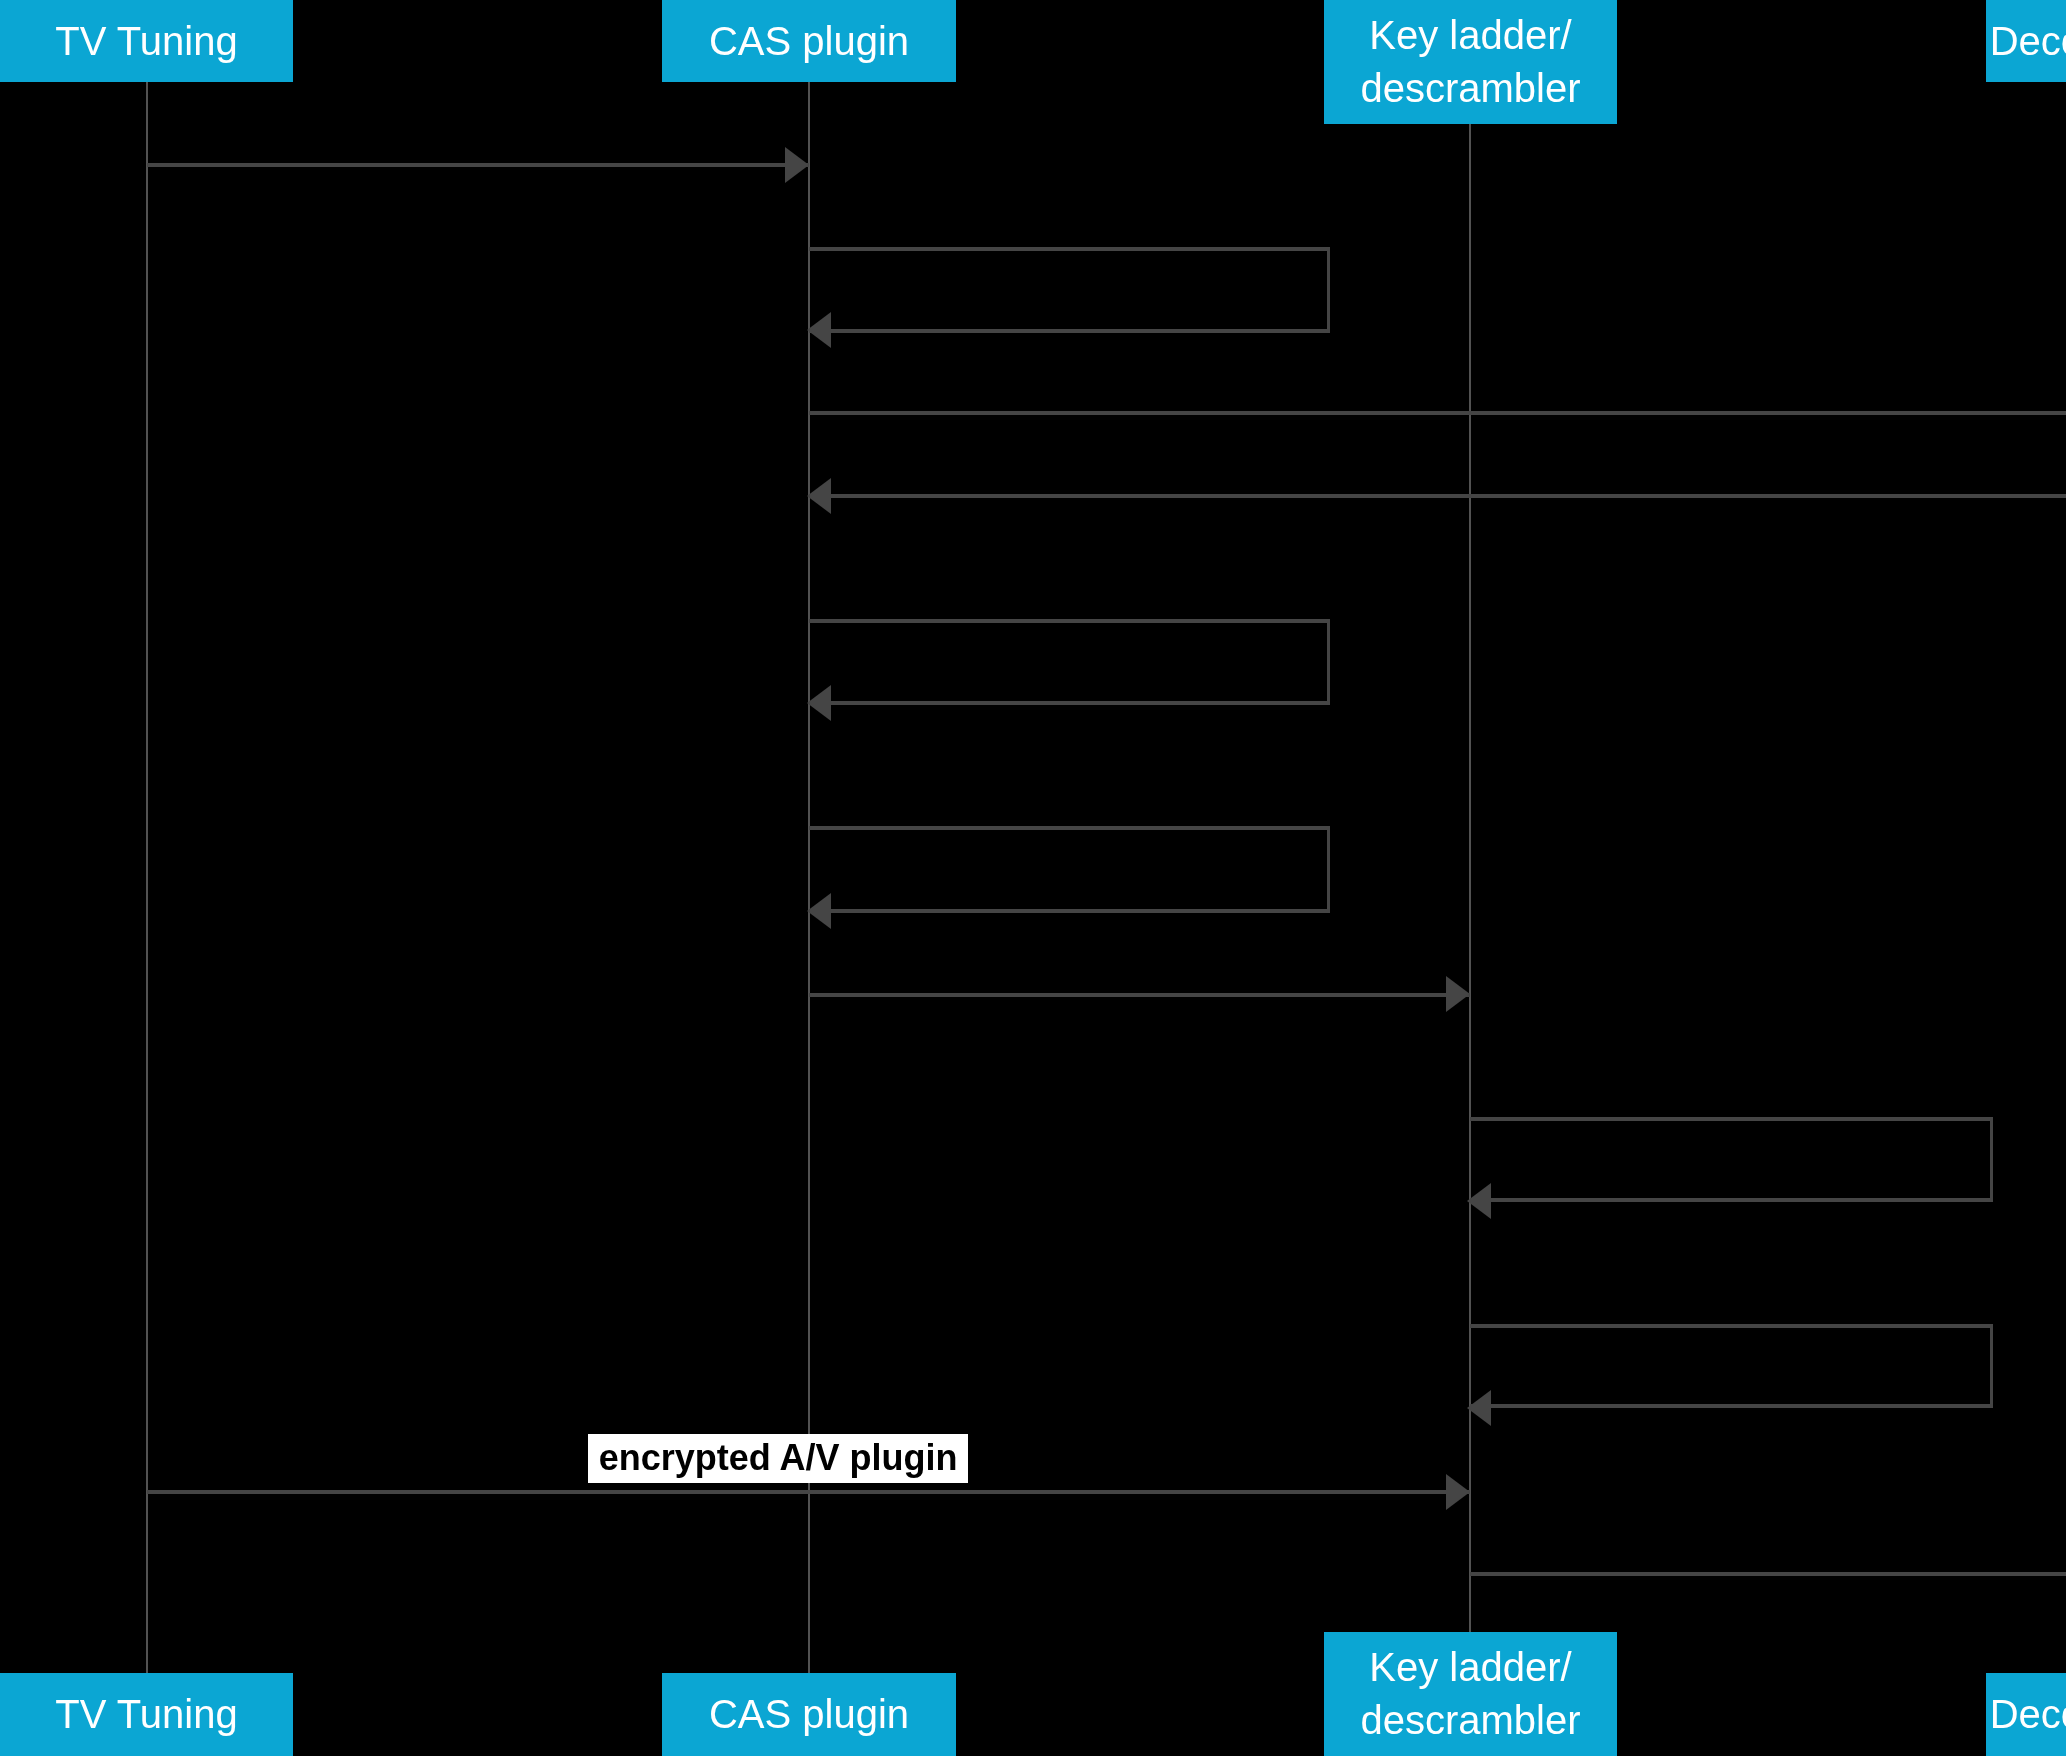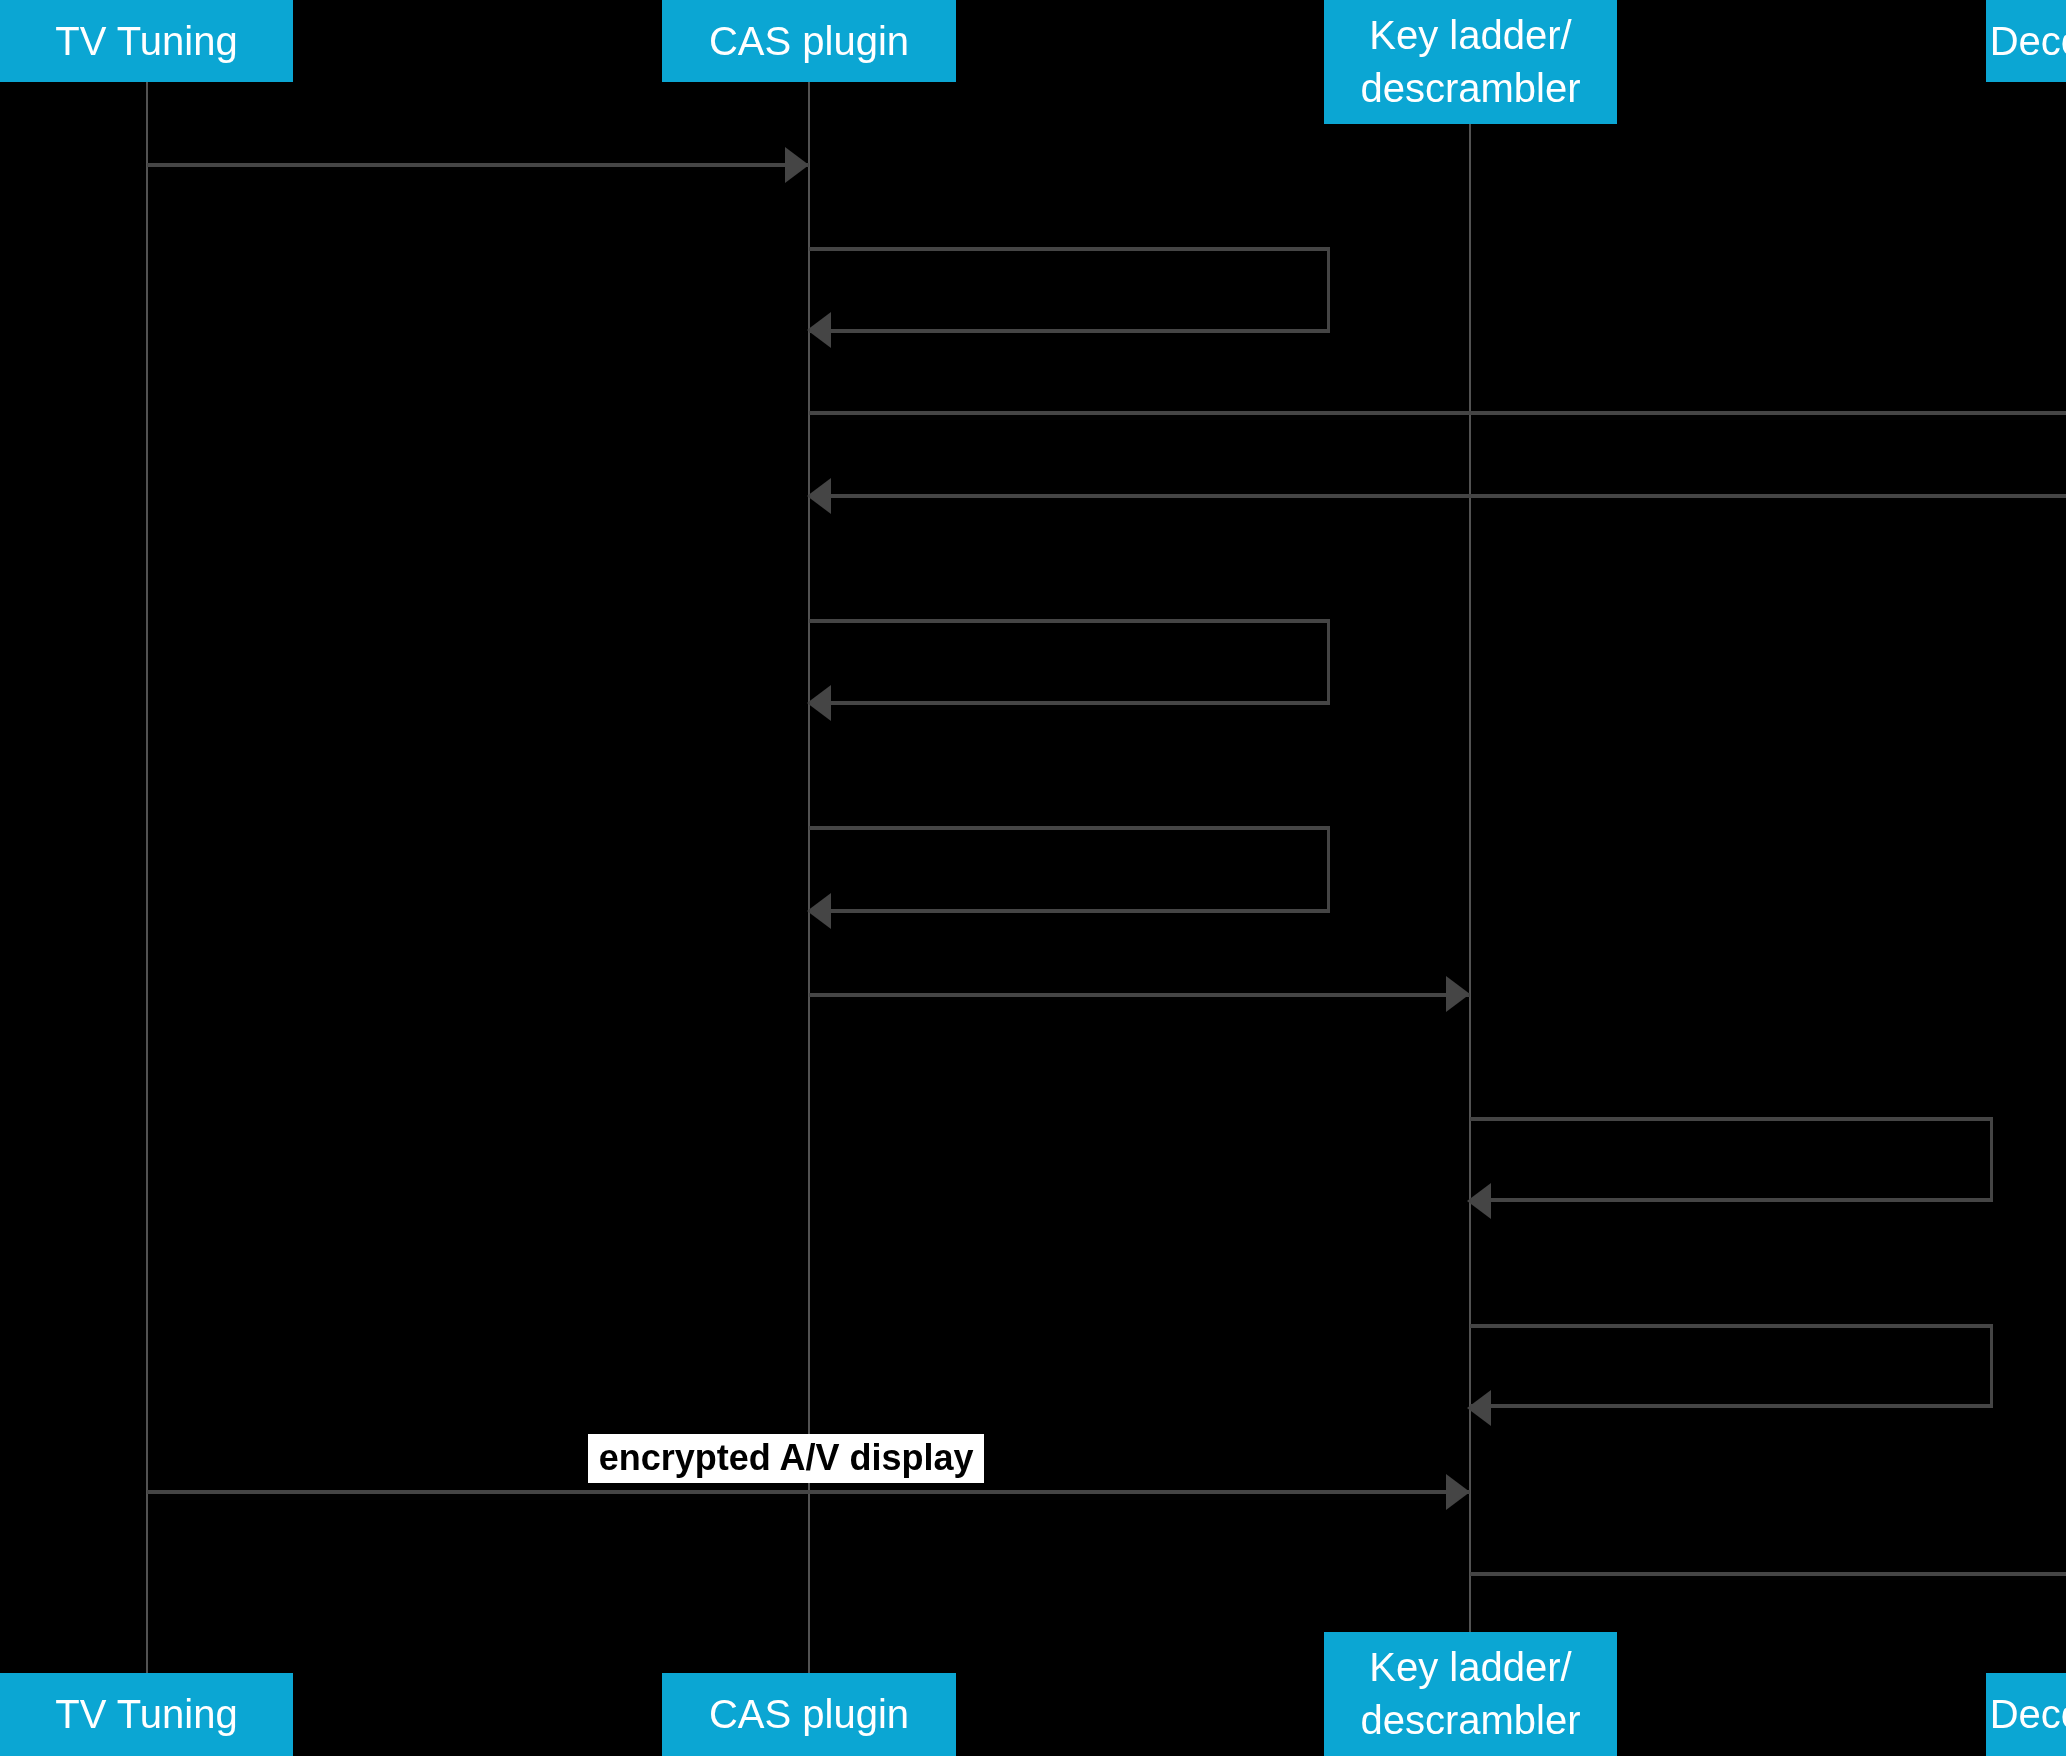--- a/index.html
+++ b/index.html
@@ -100,21 +100,21 @@
 
   <div class="arrow-line" style="left:809px; top:993px; width:661px;"></div>
   <div class="head-right" style="left:1446px; top:976px;"></div>
 
   <div class="self-loop" style="left:1470px; top:1117px; width:520px; height:77px;"></div>
   <div class="head-left" style="left:1467px; top:1183px;"></div>
 
   <div class="self-loop" style="left:1470px; top:1324px; width:520px; height:76px;"></div>
   <div class="head-left" style="left:1467px; top:1390px;"></div>
 
-  <div class="msg-label" style="left:588px; top:1434px;">encrypted A/V display</div>
+  <div class="msg-label" style="left:588px; top:1434px;">encrypted A/V plugin</div>
 
   <div class="arrow-line" style="left:147px; top:1490px; width:1323px;"></div>
   <div class="head-right" style="left:1446px; top:1474px;"></div>
 
   <div class="arrow-line" style="left:1470px; top:1572px; width:662px;"></div>
 
   <div class="pbox" style="left:0; top:0; width:293px; height:82px;">
     <span>TV Tuning</span>
   </div>
   <div class="pbox" style="left:662px; top:0; width:294px; height:82px;">

